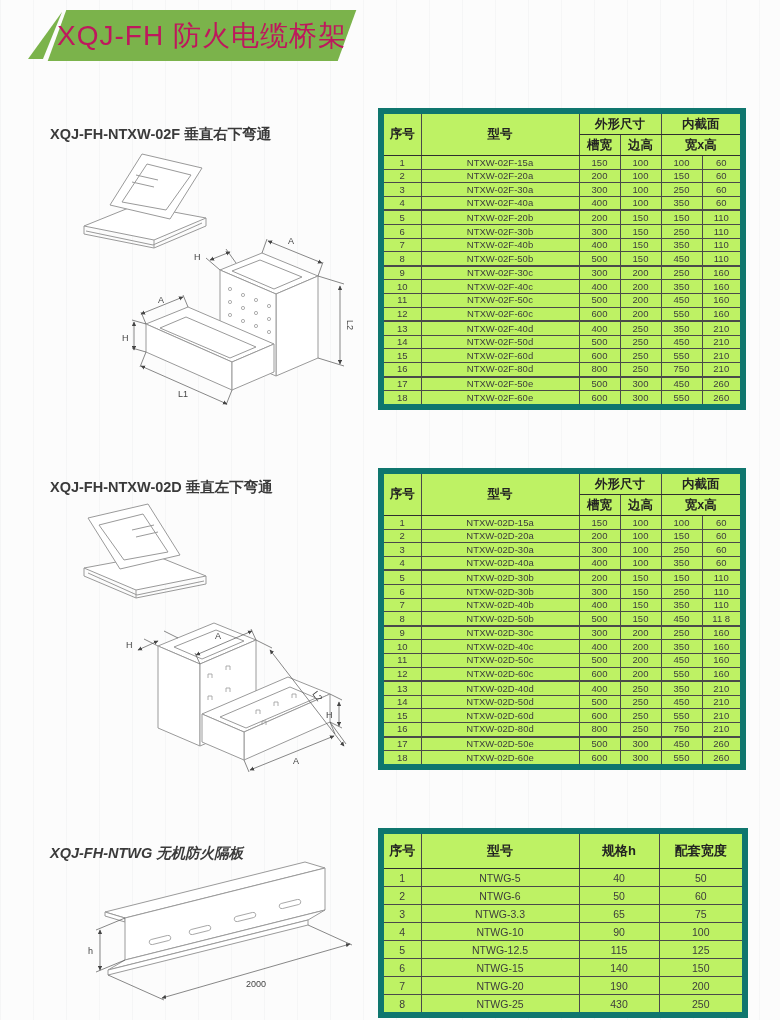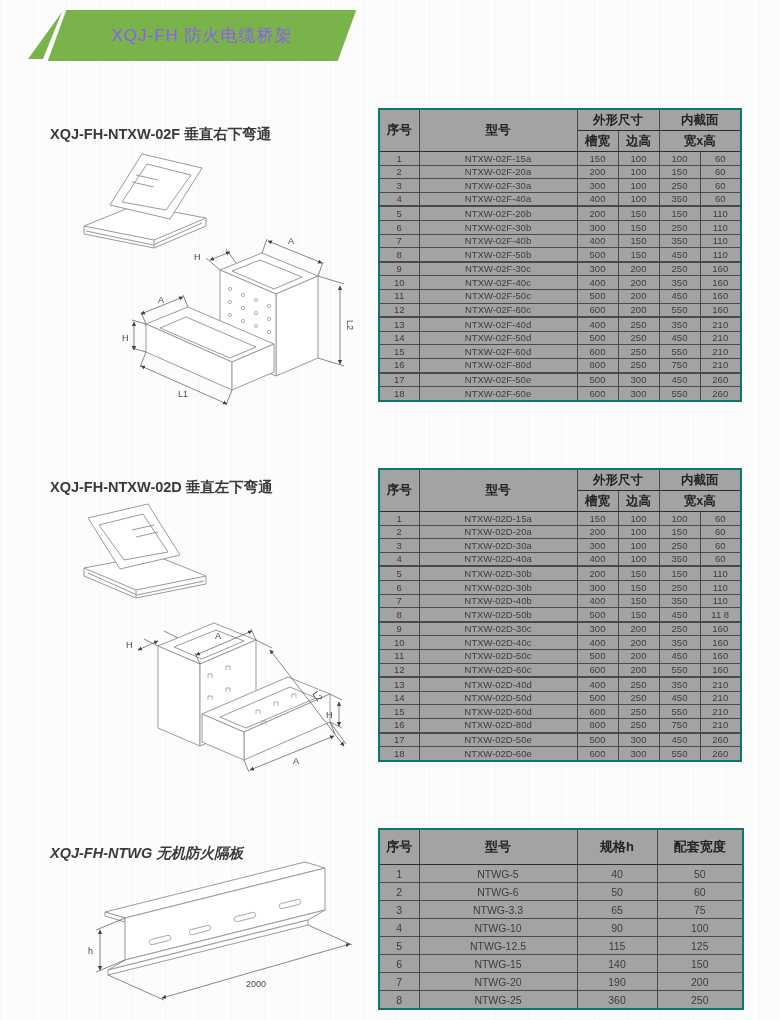--- a/index.html
+++ b/index.html
@@ -5,26 +5,26 @@
   html,body{margin:0;padding:0;}
   body{
     width:780px;height:1020px;position:relative;overflow:hidden;
     background:#fcfcfc;
     background-image:repeating-linear-gradient(90deg,rgba(120,130,140,.05) 0 1px,transparent 1px 33px);
     font-family:"Liberation Sans","DejaVu Sans",sans-serif;
     color:#333;
   }
   .banner-shape{position:absolute;left:57px;top:10px;width:290px;height:51px;background:#7bb34b;transform:skewX(-20deg);}
   .banner-sliver{position:absolute;left:28px;top:12px;width:34px;height:47px;background:#7bb34b;clip-path:polygon(100% 0,44% 100%,0 100%);}
-  .banner-text{position:absolute;left:56px;top:10px;width:292px;height:51px;display:flex;align-items:center;justify-content:center;color:#8b5cf6;font-size:17px;letter-spacing:1px;white-space:nowrap;}
+  .banner-text{position:absolute;left:56px;top:10px;width:292px;height:51px;display:flex;align-items:center;justify-content:center;color:#be185d;font-size:28px;letter-spacing:1px;white-space:nowrap;}
   .sec-title{position:absolute;left:50px;font-size:14.5px;font-weight:700;color:#3a3a3a;white-space:nowrap;}
   #title1{top:113px;text-align:center;} #title2{top:466px;} #title3{top:832px;font-style:italic;}
   .tblwrap{position:absolute;left:378px;}
   #tbl1{top:108px;} #tbl2{top:468px;} #tbl3{top:828px;}
-  table.spec{border-collapse:collapse;table-layout:fixed;width:364px;background:#a3a3a3;border:2px solid #0f766e;}
+  table.spec{border-collapse:collapse;table-layout:fixed;width:364px;background:#bef264;border:6px solid #0f766e;}
   table.spec th,table.spec td{border:1px solid #4a4a4a;text-align:center;padding:0;vertical-align:middle;overflow:hidden;white-space:nowrap;}
   table.spec th{font-weight:600;color:#222;}
   table.spec thead th{border-bottom-color:#2e2e2e;}
   .t12 th{height:20px;font-size:12.5px;}
   .t12 td{height:12.6px;font-size:9.5px;line-height:1;color:#3c3c3c;}
   .t12 tbody tr:nth-child(4n) td{border-bottom-width:2px;}
   .t3 th{height:34px;font-size:13px;}
   .t3 td{height:17px;font-size:10.5px;color:#3c3c3c;}
   svg.drawing{position:absolute;}
   #dwg1{left:50px;top:148px;}
@@ -605,20 +605,20 @@
           </tr>
           <tr>
             <td>7</td>
             <td>NTWG-20</td>
             <td>190</td>
             <td>200</td>
           </tr>
           <tr>
             <td>8</td>
             <td>NTWG-25</td>
-            <td>360</td>
+            <td>430</td>
             <td>250</td>
           </tr>
         </tbody>
     </table>
   </div>
 
 </div>
 
 </body></html>

